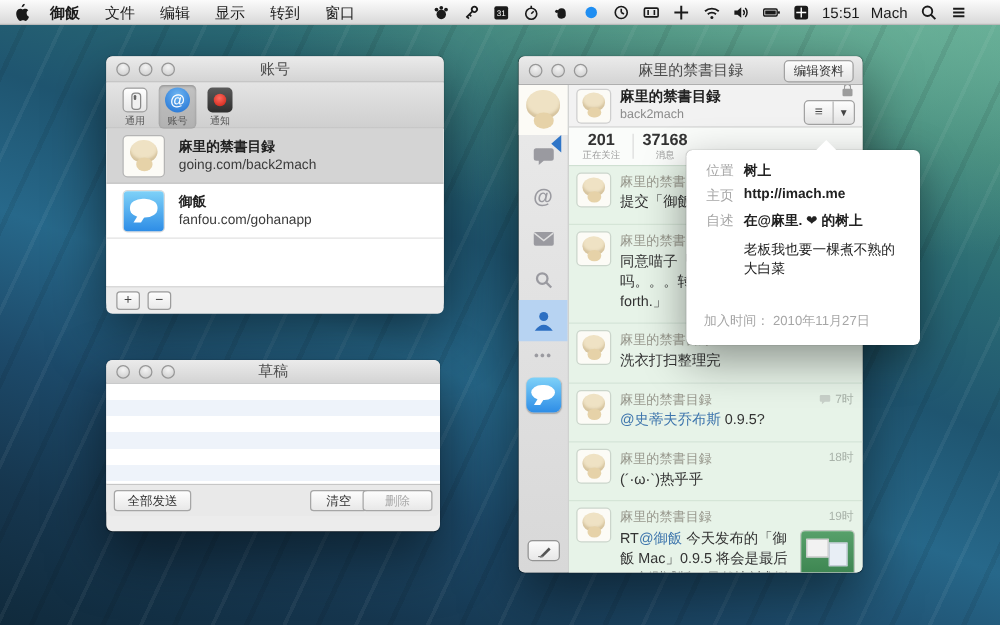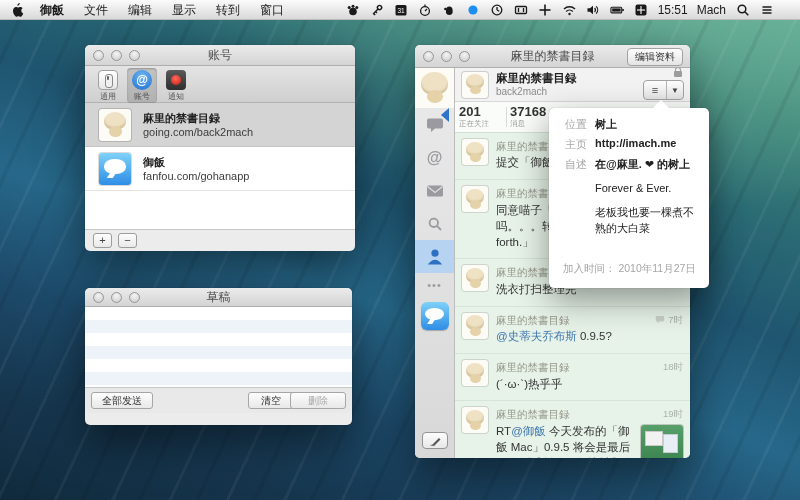--- a/index.html
+++ b/index.html
@@ -87,37 +87,37 @@
   .profile-header{height:33px;background:#f2f2f2;border-bottom:1px solid #d7d7d7;display:flex;align-items:center;padding:0 7px;position:relative;flex:none;}
   .ph-avatar{width:26px;height:26px;border-radius:3px;box-shadow:0 0 0 1px rgba(0,0,0,.15);margin-right:8px;}
   .ph-name{font-size:11.5px;font-weight:bold;color:#222;line-height:1.2;}
   .ph-user{font-size:10px;color:#8b8b8b;}
   .lock-icon{position:absolute;right:8px;top:3px;width:8px;height:6px;background:#9c9c9c;border-radius:1px;}
   .lock-icon::before{content:"";position:absolute;left:1px;top:-4px;width:6px;height:5px;border:1.5px solid #9c9c9c;border-bottom:none;border-radius:3px 3px 0 0;box-sizing:border-box;}
   .seg-control{position:absolute;right:6px;top:12px;height:18px;display:flex;border:1px solid #a2a2a2;border-radius:4px;background:linear-gradient(#fdfdfd,#e4e4e4);overflow:hidden;}
   .seg-cell{width:22px;display:flex;align-items:center;justify-content:center;font-size:11px;color:#444;}
   .seg-cell + .seg-cell{border-left:1px solid #b5b5b5;width:16px;font-size:8px;}
   .stats-row{height:30px;background:#fafcfa;border-bottom:1px solid #cfe0d2;display:flex;align-items:center;padding-left:4px;flex:none;}
-  .stat{width:44px;}
+  .stat{width:44px;text-align:center;}
   .stat-value{font-size:13px;font-weight:bold;color:#333;line-height:1.05;}
   .stat-label{font-size:7.5px;color:#9a9a9a;}
   .stat-div{width:1px;height:20px;background:#dcdcdc;margin:0 3px;}
   .timeline{flex:1;overflow:hidden;}
   .tl-entry{display:flex;padding:6px 7px 8px;border-bottom:1px solid #d5e5d7;}
   .tl-avatar{width:26px;height:26px;border-radius:3px;box-shadow:0 0 0 1px rgba(0,0,0,.12);flex:none;margin-right:8px;}
   .tl-main{flex:1;min-width:0;font-size:11.5px;color:#333;line-height:1.38;}
   .tl-name{font-size:10.5px;color:#97978c;margin-bottom:2px;}
   .tl-meta{float:right;color:#a9b3aa;font-size:9.5px;display:flex;align-items:center;gap:3px;margin-left:6px;}
   .tl-line{display:block;}
   .lnk{color:#3f76ad;}
   .tl-thumb{float:right;width:42px;height:36px;margin:1px 0 4px 6px;border-radius:3px;background:linear-gradient(#57a06a,#3c8450);position:relative;box-shadow:0 0 0 1px rgba(0,0,0,.18);}
   .tl-thumb::before{content:"";position:absolute;left:4px;top:6px;width:16px;height:13px;background:#f2f2f2;border:1px solid #c9c9c9;}
   .tl-thumb::after{content:"";position:absolute;right:5px;top:9px;width:13px;height:17px;background:#e8eef5;border:1px solid #c4ccd6;}
   
-  #popover{position:absolute;left:549px;top:108px;width:160px;z-index:40;background:#fff;border-radius:5px;
+  #popover{position:absolute;left:549px;top:120px;width:187px;z-index:40;background:#fff;border-radius:5px;
     box-shadow:0 12px 35px rgba(0,0,0,.4),0 0 1px rgba(0,0,0,.4);padding:9px 12px 10px;box-sizing:border-box;font-size:11px;color:#222;}
   #popover::before{content:"";position:absolute;left:104px;top:-8px;width:0;height:0;border:8px solid transparent;border-bottom:8px solid #fff;border-top:0;}
   .pop-row{display:flex;margin-bottom:5px;}
   .pop-label{width:26px;text-align:right;color:#a6a6a6;flex:none;margin-right:8px;}
   .pop-value{color:#222;font-weight:bold;}
   .pop-para{margin:9px 0 0 34px;line-height:1.4;color:#222;}
   .pop-joined{margin:26px 0 2px 2px;color:#a6a6a6;font-size:10.5px;}
 </style>
 </head>
 <body>
@@ -457,18 +457,17 @@
       <span class="pop-value">树上</span>
     </div>
     <div class="pop-row">
       <span class="pop-label">主页</span>
       <span class="pop-value">http://imach.me</span>
     </div>
     <div class="pop-row">
       <span class="pop-label">自述</span>
       <span class="pop-value">在@麻里. ❤ 的树上</span>
     </div>
-    <div class="pop-para">Forever &amp; Ever.</div>
     <div class="pop-para">老板我也要一棵煮不熟的大白菜</div>
     <div class="pop-joined">加入时间： 2010年11月27日</div>
   </div>
 
 </div>
 
 </body></html>

